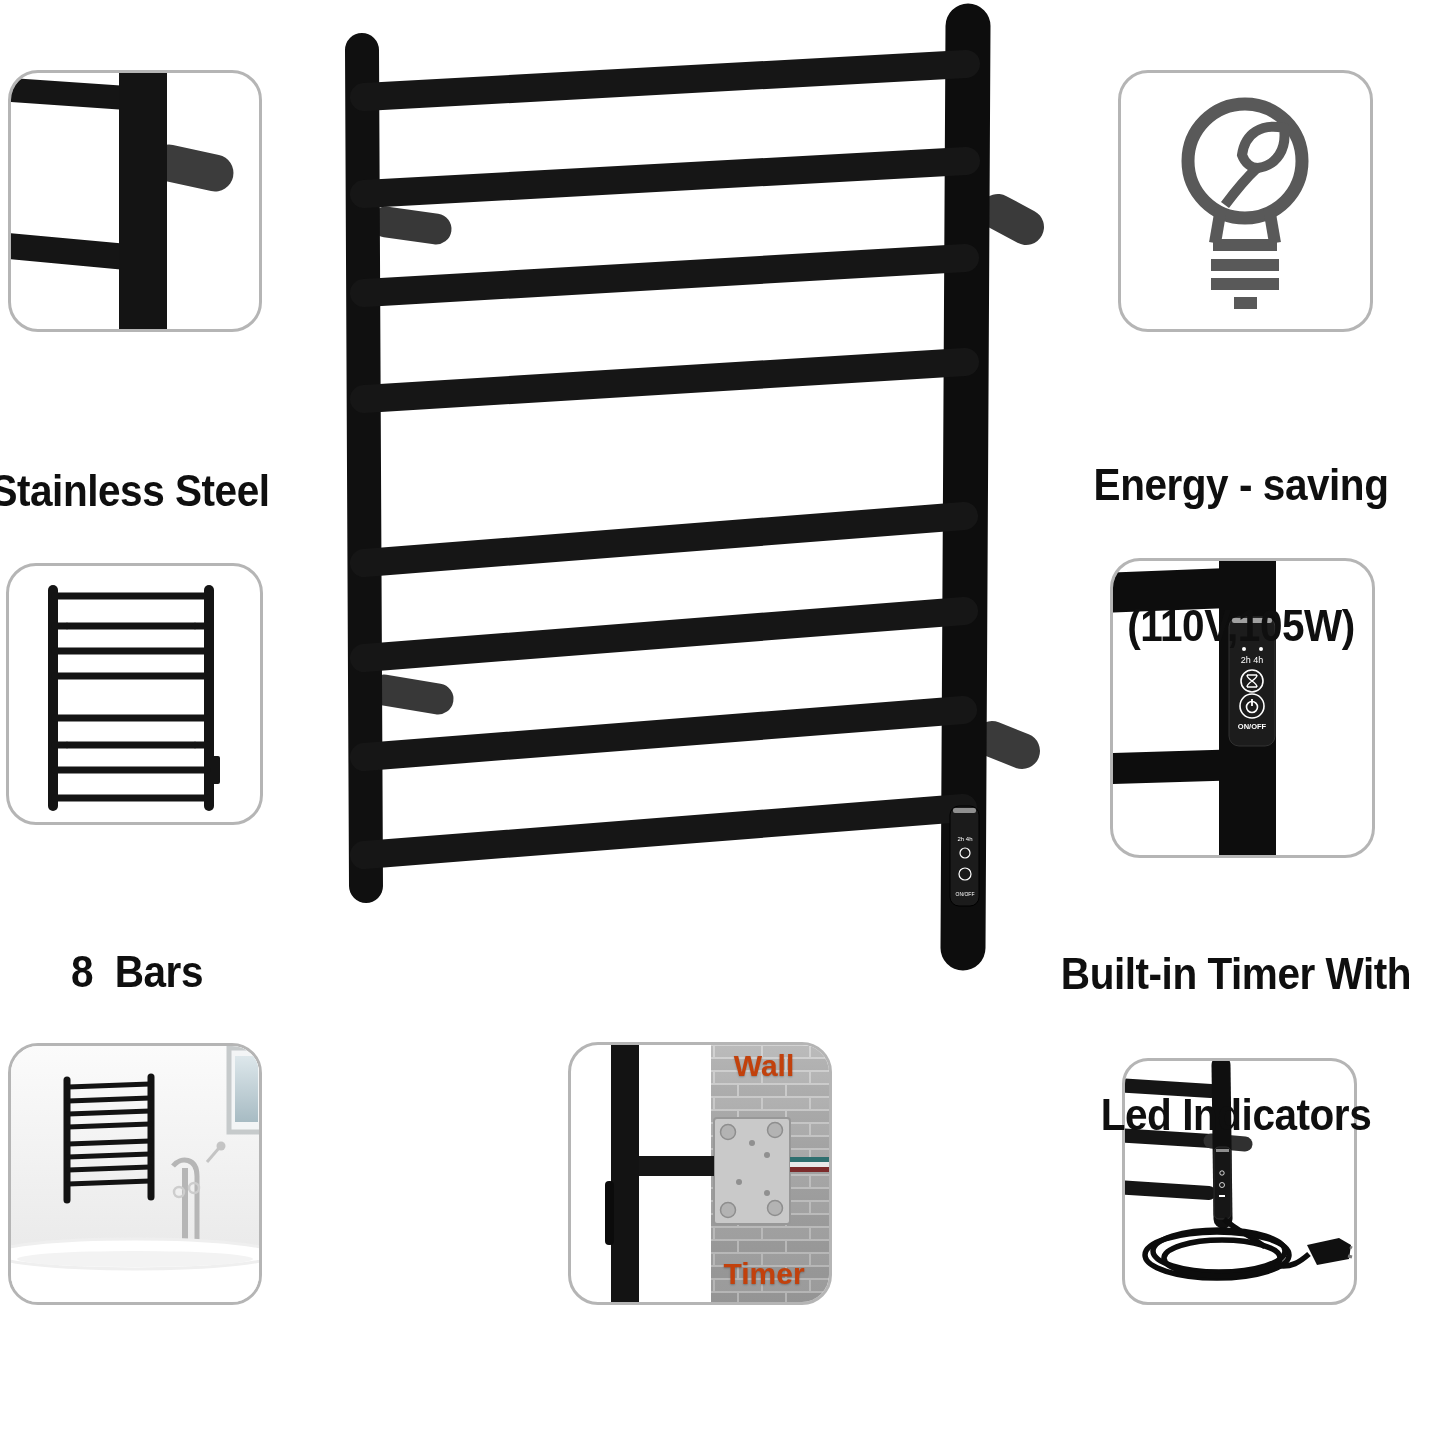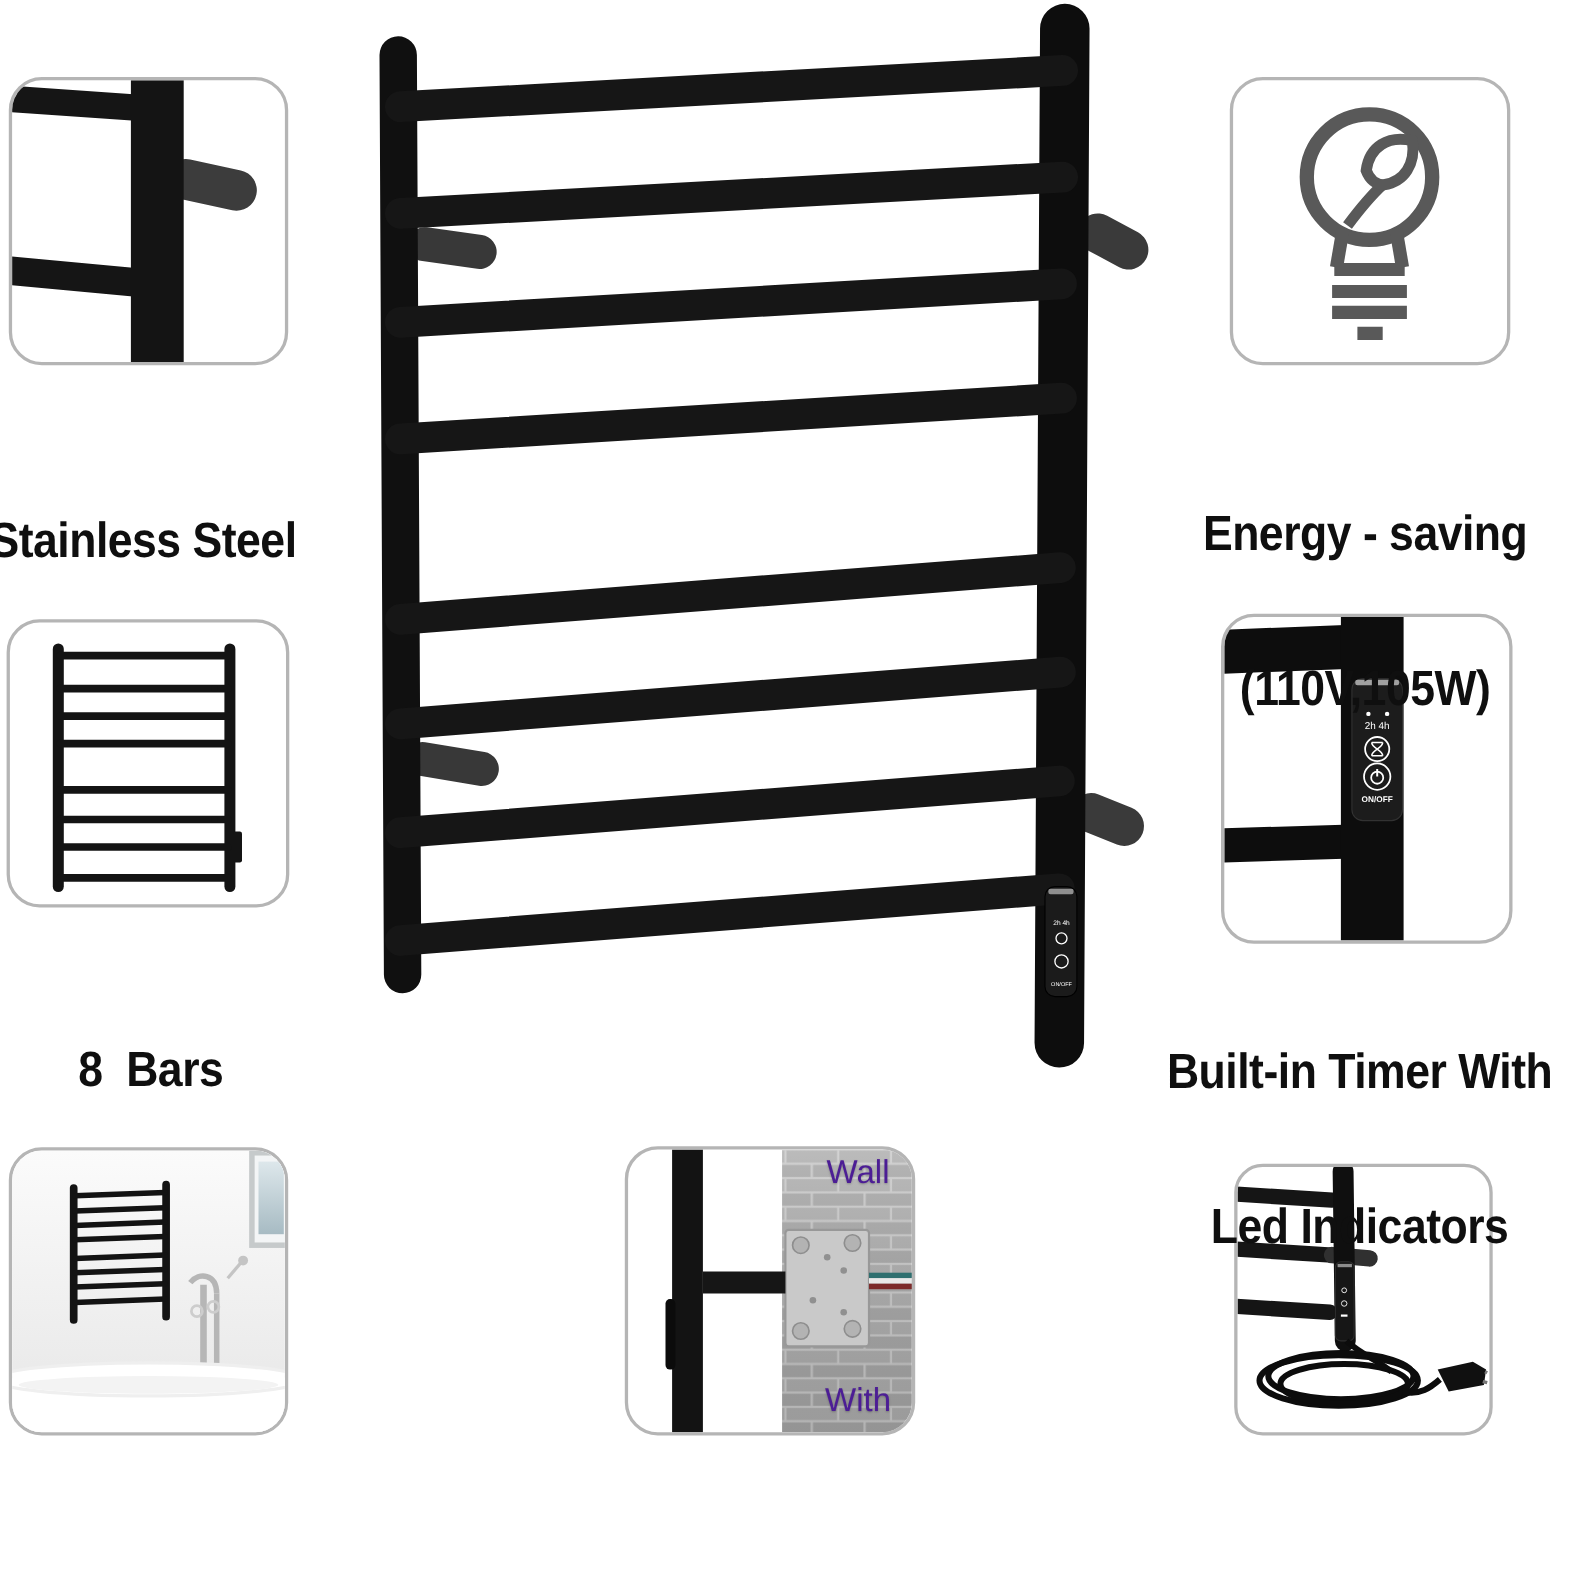--- a/index.html
+++ b/index.html
@@ -5,22 +5,22 @@
   html,body{margin:0;padding:0;background:#fff;}
   .stage{position:relative;width:1445px;height:1436px;background:#ffffff;overflow:hidden;
          font-family:"Liberation Sans",sans-serif;}
   .abs{position:absolute;}
   .fbox{position:absolute;box-sizing:border-box;border:3px solid #b5b5b5;border-radius:30px;
         background:#ffffff;overflow:hidden;}
   .fbox svg{position:absolute;left:0;top:0;}
   .caption{position:absolute;color:#0f0f0f;font-size:45px;font-weight:600;letter-spacing:-0.5px;
            line-height:1.05;text-align:center;white-space:pre;transform:translateX(-50%) scaleX(0.9);}
   .caption div{white-space:pre;}
-  .photo-label{position:absolute;color:#4c1d95;font-weight:400;font-size:30px;text-align:center;
-               width:114px;left:152px;text-shadow:0 1px 2px rgba(0,0,0,.25);}
+  .photo-label{position:absolute;color:#c2410c;font-weight:700;font-size:30px;text-align:center;
+               width:114px;left:136px;text-shadow:0 1px 2px rgba(0,0,0,.25);}
   svg text{font-family:"Liberation Sans",sans-serif;}
 </style>
 </head>
 <body>
 
 <div class="stage">
 
   <svg class="abs" style="left:0;top:0" width="1445" height="1436" viewBox="0 0 1445 1436">
     <g stroke-linecap="round">
 
@@ -221,21 +221,21 @@
         <rect x="219" y="112" width="39" height="5" fill="#2f6f6f"></rect>
         <rect x="219" y="117" width="39" height="5" fill="#e9e9e9"></rect>
         <rect x="219" y="122" width="39" height="5" fill="#7c2b2b"></rect>
       </g>
 
       <rect x="40" y="-6" width="28" height="270" fill="#131313"></rect>
       <rect x="34" y="136" width="9" height="64" rx="4" fill="#0b0b0b"></rect>
       <line x1="68" y1="121" x2="143" y2="121" stroke="#161616" stroke-width="20"></line>
     </svg>
     <div class="photo-label" style="top:4px">Wall</div>
-    <div class="photo-label" style="top:212px">With</div>
+    <div class="photo-label" style="top:212px">Timer</div>
   </div>
 
   <div class="fbox" style="left:1122px;top:1058px;width:235px;height:247px;border-radius:26px">
     <svg width="229" height="241" viewBox="0 0 229 241">
       <g stroke-linecap="round">
         <line x1="-10" y1="24" x2="86" y2="30" stroke="#151515" stroke-width="14"></line>
         <line x1="-10" y1="74" x2="86" y2="80" stroke="#151515" stroke-width="14"></line>
         <line x1="86" y1="80" x2="120" y2="83" stroke="#303030" stroke-width="15"></line>
         <line x1="-10" y1="126" x2="84" y2="132" stroke="#151515" stroke-width="14"></line>
         <line x1="96" y1="4" x2="98" y2="158" stroke="#0f0f0f" stroke-width="19"></line>

